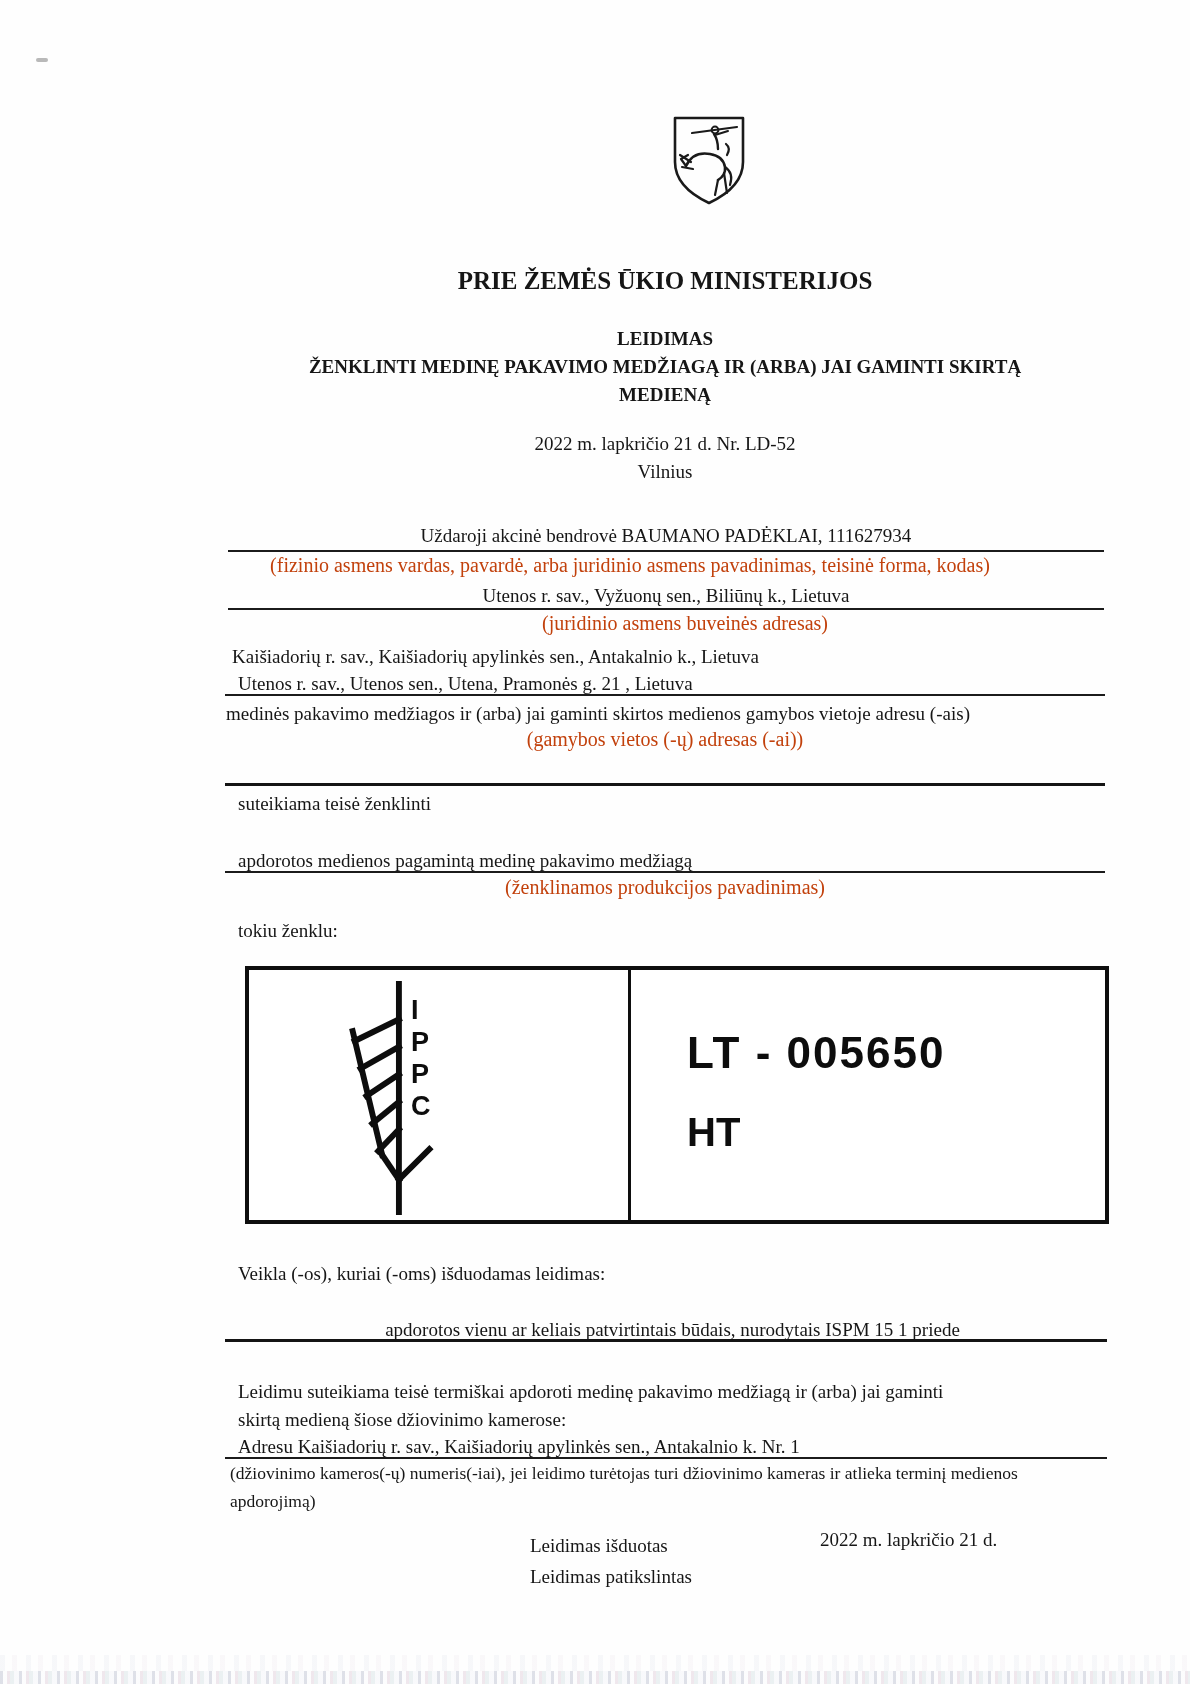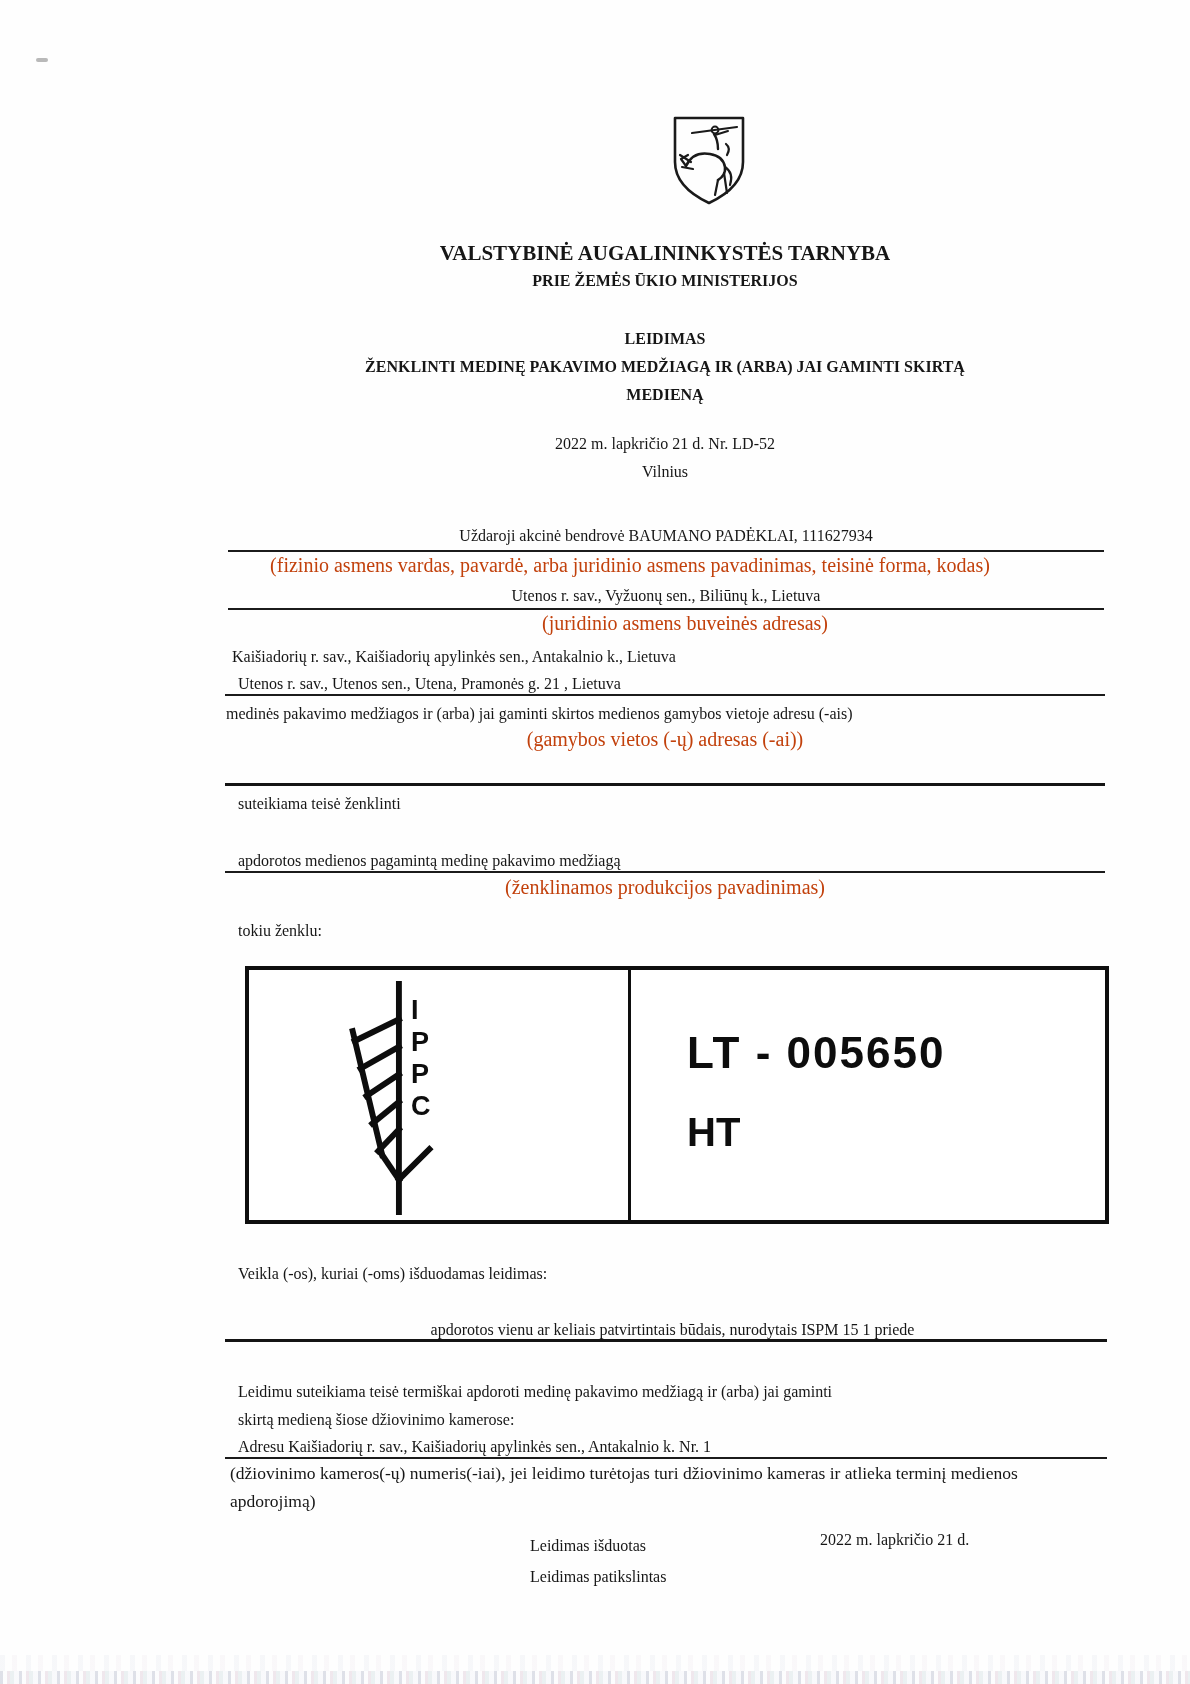--- a/index.html
+++ b/index.html
@@ -5,21 +5,21 @@
   html,body{margin:0;padding:0;background:#9a9a9a;}
   .page{
     position:relative;width:1190px;height:1684px;margin:0 auto;
     background:#fefefe;color:#151515;
     font-family:"Liberation Serif","DejaVu Serif",serif;
     overflow:hidden;
   }
   .abs{position:absolute;}
   .content-col{left:225px;width:880px;}
   .center{text-align:center;}
-  .body-txt{font-size:16px;line-height:26px;color:#161616;}
+  .body-txt{font-size:19px;line-height:26px;color:#161616;}
   .caption{font-size:20px;line-height:18px;color:#c2410c;}
   .caption-lg{font-size:17.5px;line-height:22px;color:#161616;}
   .bold{font-weight:bold;}
   .u-line{border-bottom:2px solid #1b1b1b;}
   .u-line-thick{border-bottom:3px solid #141414;}
   .rule{border-top:3px solid #141414;height:0;}
   .mark-box{
     left:245px;top:966px;width:856px;height:250px;
     border:4px solid #0e0e0e;background:#fff;
   }
@@ -74,22 +74,21 @@
       <path d="M23,48 L12,41" stroke-width="2.2"></path>
       <path d="M25,55 L14,53" stroke-width="2.2"></path>
 
       <path d="M50,66 L47,81" stroke-width="2.2"></path>
       <path d="M56,59 L59,79" stroke-width="2.2"></path>
 
       <path d="M57,53 Q66,59 62,71" stroke-width="2.2"></path>
     </svg>
   </div>
 
-  <div class="abs content-col center body-txt bold" style="top:240px;font-size:21px;">VALSTYBINĖ AUGALININKYSTĖS TARNYBA</div>
-  <div class="abs content-col center body-txt bold" style="top:268px;font-size:16px;">PRIE ŽEMĖS ŪKIO MINISTERIJOS</div>
+  <div class="abs content-col center body-txt bold" style="top:268px;font-size:25px;">PRIE ŽEMĖS ŪKIO MINISTERIJOS</div>
 
   <div class="abs content-col center body-txt bold" style="top:326px;">LEIDIMAS</div>
   <div class="abs center body-txt bold" style="left:215px;width:900px;top:354px;">ŽENKLINTI MEDINĘ PAKAVIMO MEDŽIAGĄ IR (ARBA) JAI GAMINTI SKIRTĄ</div>
   <div class="abs content-col center body-txt bold" style="top:382px;">MEDIENĄ</div>
 
   <div class="abs content-col center body-txt" style="top:431px;">2022 m. lapkričio 21 d. Nr. LD-52</div>
   <div class="abs content-col center body-txt" style="top:459px;">Vilnius</div>
 
   <div class="abs content-col center body-txt u-line" style="left:228px;width:876px;top:523px;height:27px;">Uždaroji akcinė bendrovė BAUMANO PADĖKLAI, 111627934</div>
   <div class="abs center caption" style="left:190px;width:880px;top:556px;">(fizinio asmens vardas, pavardė, arba juridinio asmens pavadinimas, teisinė forma, kodas)</div>

